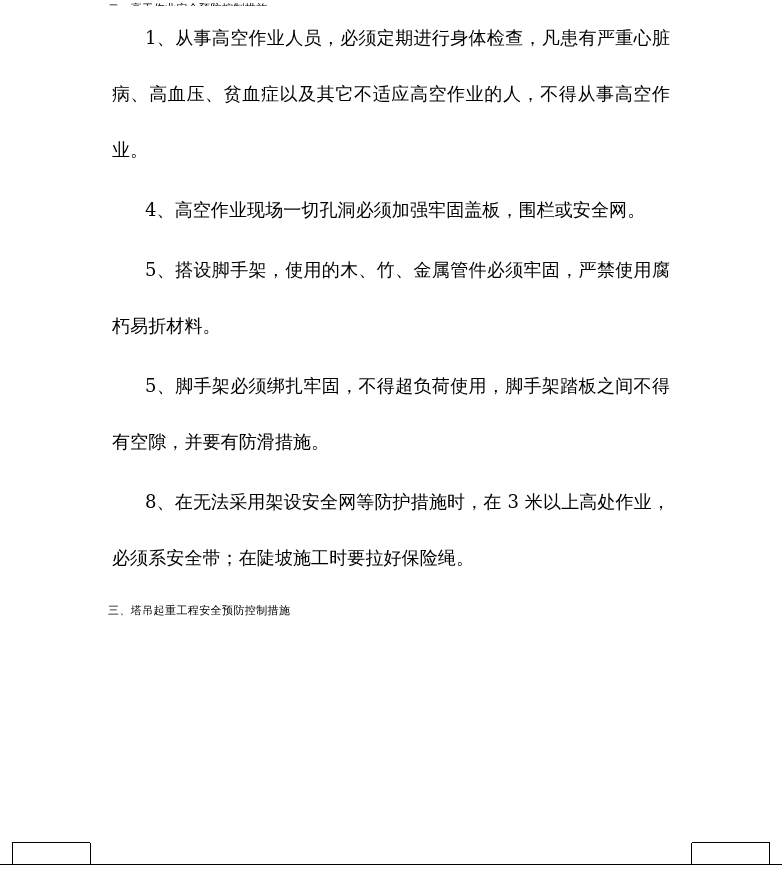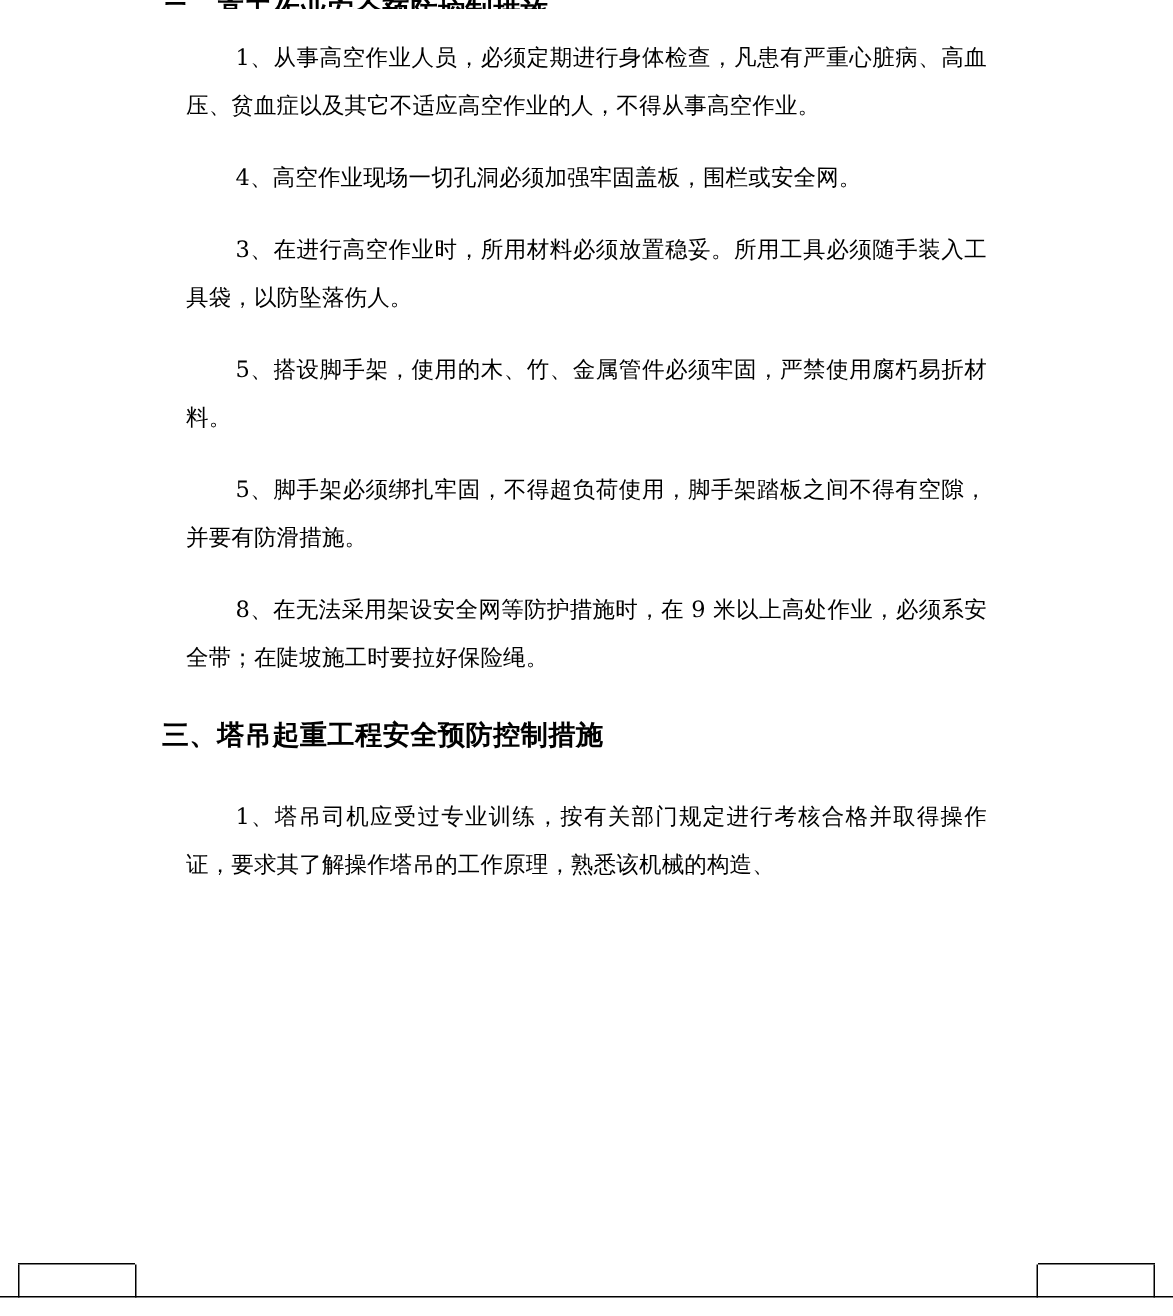--- a/index.html
+++ b/index.html
@@ -83,62 +83,60 @@
 
   .content {
     position: absolute;
     left: 108px;
     top: -12px;
     width: 566px;
   }
 
   .heading {
     font-family: "DejaVu Sans", "Liberation Sans", sans-serif;
-    font-weight: bold;
-    font-size: 18px;
+    font-weight: normal;
+    font-size: 11px;
     line-height: 42px;
     letter-spacing: 0.4px;
     white-space: nowrap;
   }
   .heading-clipped {
     
     overflow: hidden;
     height: 18px;
     line-height: 42px;
     margin-bottom: 4px;
   }
   .para {
-    font-size: 15px;
-    line-height: 32px;
+    font-size: 18px;
+    line-height: 56px;
     text-align: justify;
     text-justify: inter-ideograph;
     text-indent: 33px;
-    margin: 16px;
+    margin: 4px;
     letter-spacing: 0.1px;
   }
 </style>
 </head>
 <body>
 
 <div class="page">
 
   <div class="content">
 
     <div class="heading heading-clipped">二、高工作业安全预防控制措施</div>
 
     <p class="para">1、从事高空作业人员，必须定期进行身体检查，凡患有严重心脏病、高血压、贫血症以及其它不适应高空作业的人，不得从事高空作业。</p>
     <p class="para">4、高空作业现场一切孔洞必须加强牢固盖板，围栏或安全网。</p>
-    <p class="para">3、在进行高空作业时，所用材料必须放置稳妥。所用工具必须随手装入工具袋，以防坠落伤人。</p>
     <p class="para">5、搭设脚手架，使用的木、竹、金属管件必须牢固，严禁使用腐朽易折材料。</p>
     <p class="para">5、脚手架必须绑扎牢固，不得超负荷使用，脚手架踏板之间不得有空隙，并要有防滑措施。</p>
-    <p class="para">8、在无法采用架设安全网等防护措施时，在 9 米以上高处作业，必须系安全带；在陡坡施工时要拉好保险绳。</p>
+    <p class="para">8、在无法采用架设安全网等防护措施时，在 3 米以上高处作业，必须系安全带；在陡坡施工时要拉好保险绳。</p>
 
     <div class="heading">三、塔吊起重工程安全预防控制措施</div>
 
-    <p class="para">1、塔吊司机应受过专业训练，按有关部门规定进行考核合格并取得操作证，要求其了解操作塔吊的工作原理，熟悉该机械的构造、</p>
 
   </div>
 
   <div class="frame-bottom"></div>
   <div class="frame-left"></div>
   <div class="frame-right"></div>
   <div class="frame-bottom-left-h"></div>
   <div class="frame-bottom-right-h"></div>
   <div class="frame-inner-left-v"></div>
   <div class="frame-inner-right-v"></div>

